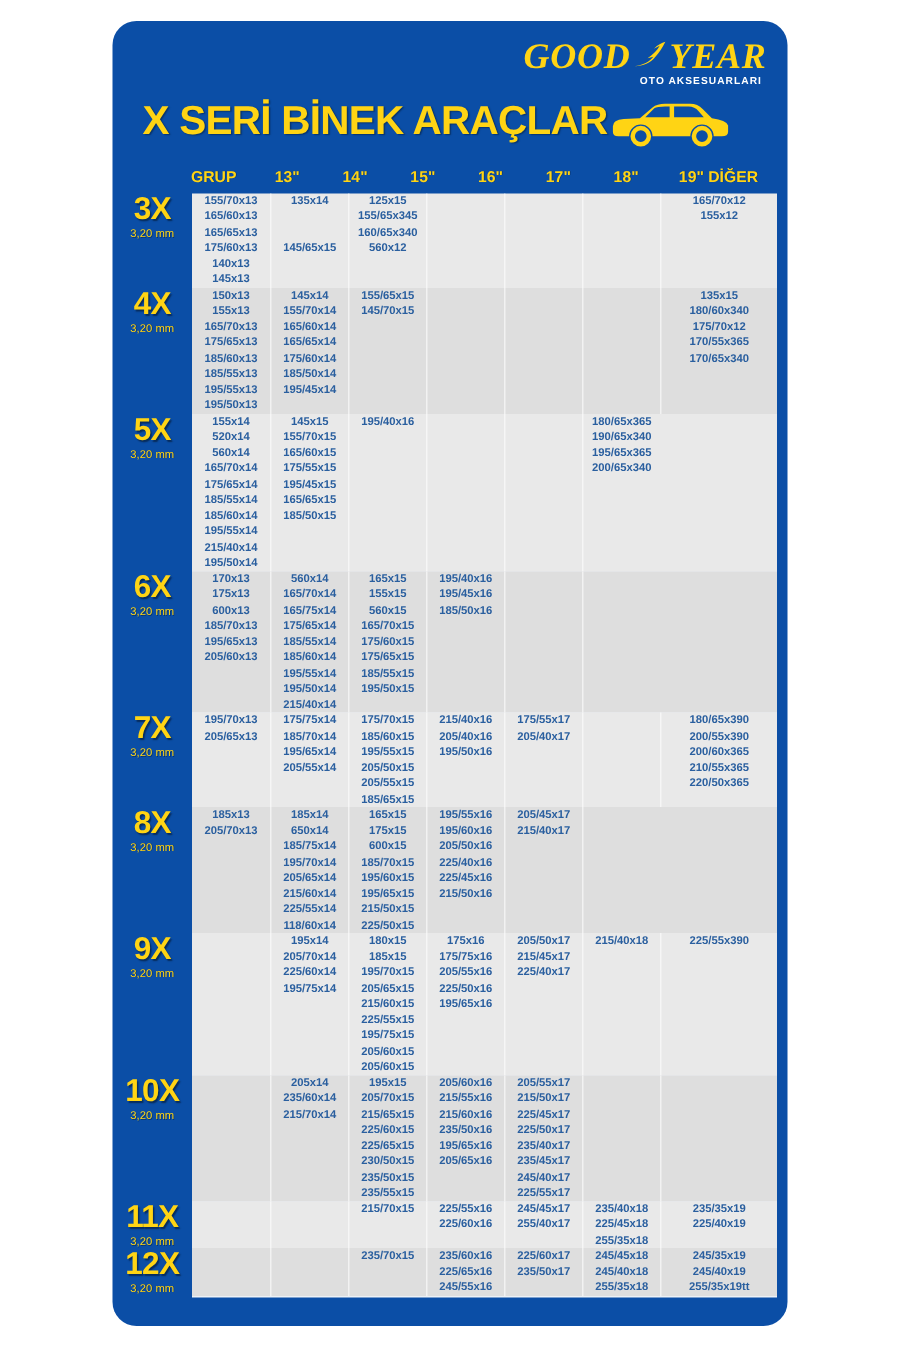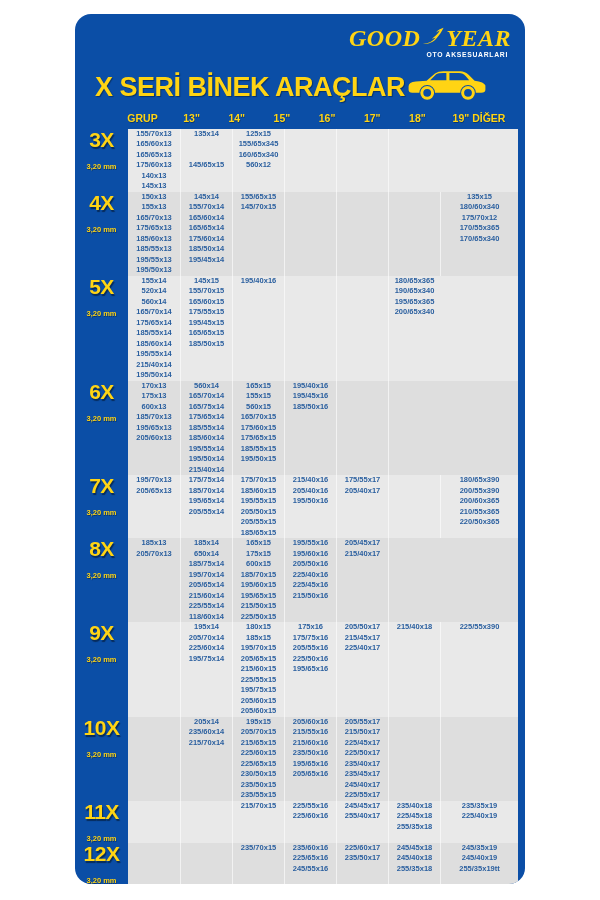--- a/index.html
+++ b/index.html
@@ -11,30 +11,30 @@
     --rh:10.5px;
   }
   *{margin:0;padding:0;box-sizing:border-box;}
   html,body{width:600px;height:900px;background:#ffffff;font-family:"Liberation Sans",sans-serif;}
   .stage{position:relative;width:600px;height:900px;background:#fff;padding-left:28px;}
   .card{position:absolute;left:75px;top:14px;width:450px;height:870px;background:var(--blue);border-radius:16px;overflow:hidden;}
   .logo-block{padding:12px 14px 0 0;text-align:right;line-height:1;}
   .logo{display:inline-flex;align-items:center;gap:1px;font-family:"Liberation Serif",serif;font-style:italic;font-weight:bold;color:var(--yellow);font-size:24px;letter-spacing:.5px;}
   .wingfoot{width:22px;height:19px;display:inline-block;margin:0 1px 4px 1px;}
   .logo-sub{color:#ffffff;font-size:6.8px;letter-spacing:.7px;margin-top:2px;padding-right:3px;font-weight:bold;}
-  .title-row{display:flex;align-items:flex-end;padding:6px 0 2px 20px;height:46px;}
+  .title-row{display:flex;align-items:flex-start;padding:6px 0 2px 20px;height:46px;}
   .title{color:var(--yellow);font-size:27px;font-weight:bold;letter-spacing:-.5px;text-shadow:1px 1px 1px rgba(0,0,0,.35);white-space:nowrap;}
   .car-icon{width:84px;height:36px;flex:0 0 auto;}
   .table-head{display:grid;grid-template-columns:53px repeat(6,1fr) 78px;padding-right:7px;height:22px;align-items:center;margin-top:2px;margin-left:41px;}
   .th{color:var(--yellow);font-weight:bold;font-size:10.5px;text-align:center;white-space:nowrap;text-shadow:.5px .5px 0 rgba(0,0,0,.3);}
   .table-body{padding-right:7px;}
   .group-row{display:grid;grid-template-columns:53px 1fr;}
   .grup-cell{display:flex;flex-direction:column;justify-content:flex-start;align-items:center;color:var(--yellow);}
   .gname{font-size:21px;font-weight:bold;line-height:1;text-shadow:1px 1.5px 1px rgba(0,0,0,.45);letter-spacing:-.5px;}
-  .gmm{font-size:7.5px;font-weight:bold;margin-top:12px;text-shadow:.5px .5px 0 rgba(0,0,0,.35);}
+  .gmm{font-size:7.5px;font-weight:normal;margin-top:1px;text-shadow:.5px .5px 0 rgba(0,0,0,.35);}
   .band{display:grid;grid-template-columns:repeat(6,1fr) 78px;box-shadow:0 1px 0 rgba(250,250,250,.95);}
   .band.shade-a{background:var(--band-light);}
   .band.shade-b{background:var(--band-dark);}
   .col + .col{border-left:1px solid rgba(255,255,255,.6);}
   .cell{height:var(--rh);line-height:var(--rh);font-size:7.5px;font-weight:bold;color:var(--cell-text);text-align:center;white-space:nowrap;overflow:visible;}
 </style>
 </head>
 <body>
 
 <div class="stage">
@@ -121,20 +121,28 @@
               <div class="cell"></div>
             </div>
             <div class="col">
               <div class="cell"></div>
               <div class="cell"></div>
               <div class="cell"></div>
               <div class="cell"></div>
               <div class="cell"></div>
               <div class="cell"></div>
             </div>
+            <div class="col">
+              <div class="cell">165/70x12</div>
+              <div class="cell">155x12</div>
+              <div class="cell"></div>
+              <div class="cell"></div>
+              <div class="cell"></div>
+              <div class="cell"></div>
+            </div>
           </div>
         </div>
         <div class="group-row">
           <div class="grup-cell">
             <div class="gname">4X</div>
             <div class="gmm">3,20 mm</div>
           </div>
           <div class="band shade-b">
             <div class="col">
               <div class="cell">150x13</div>

